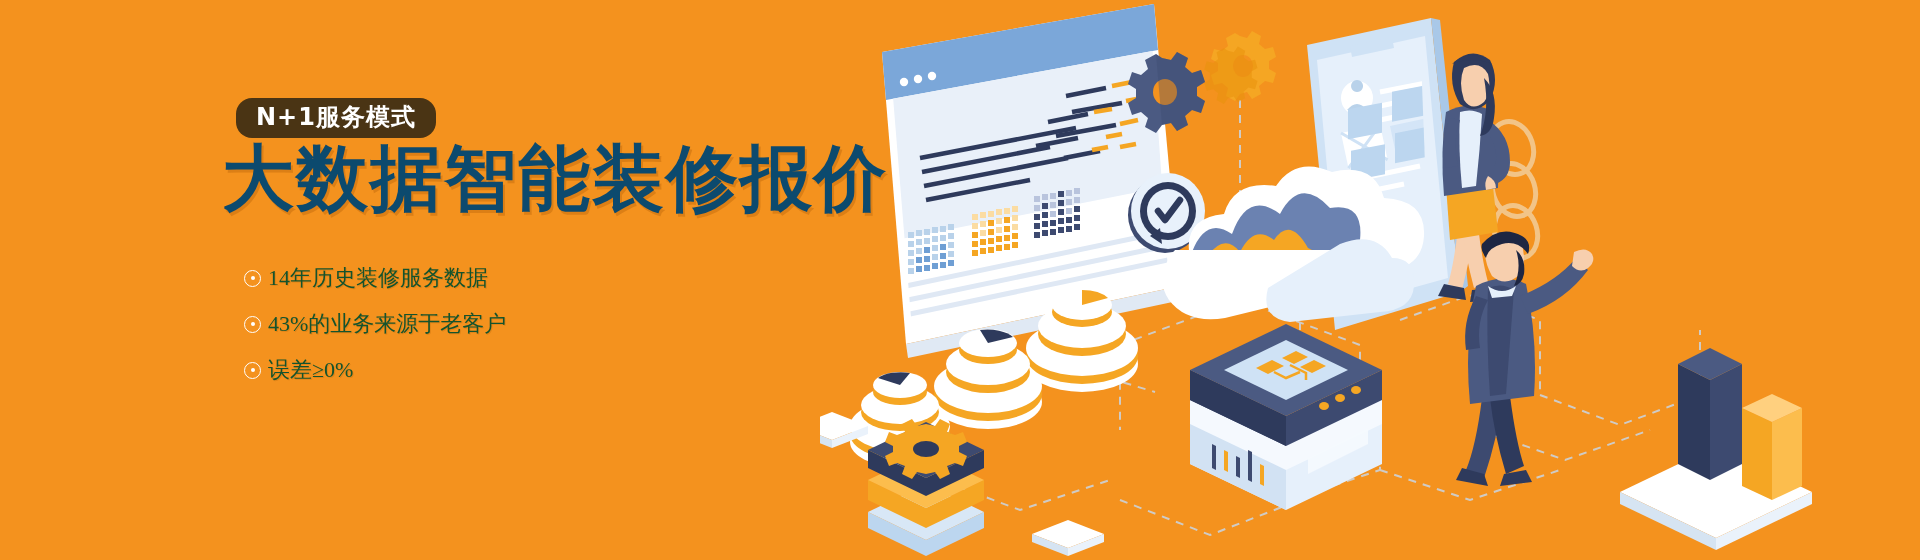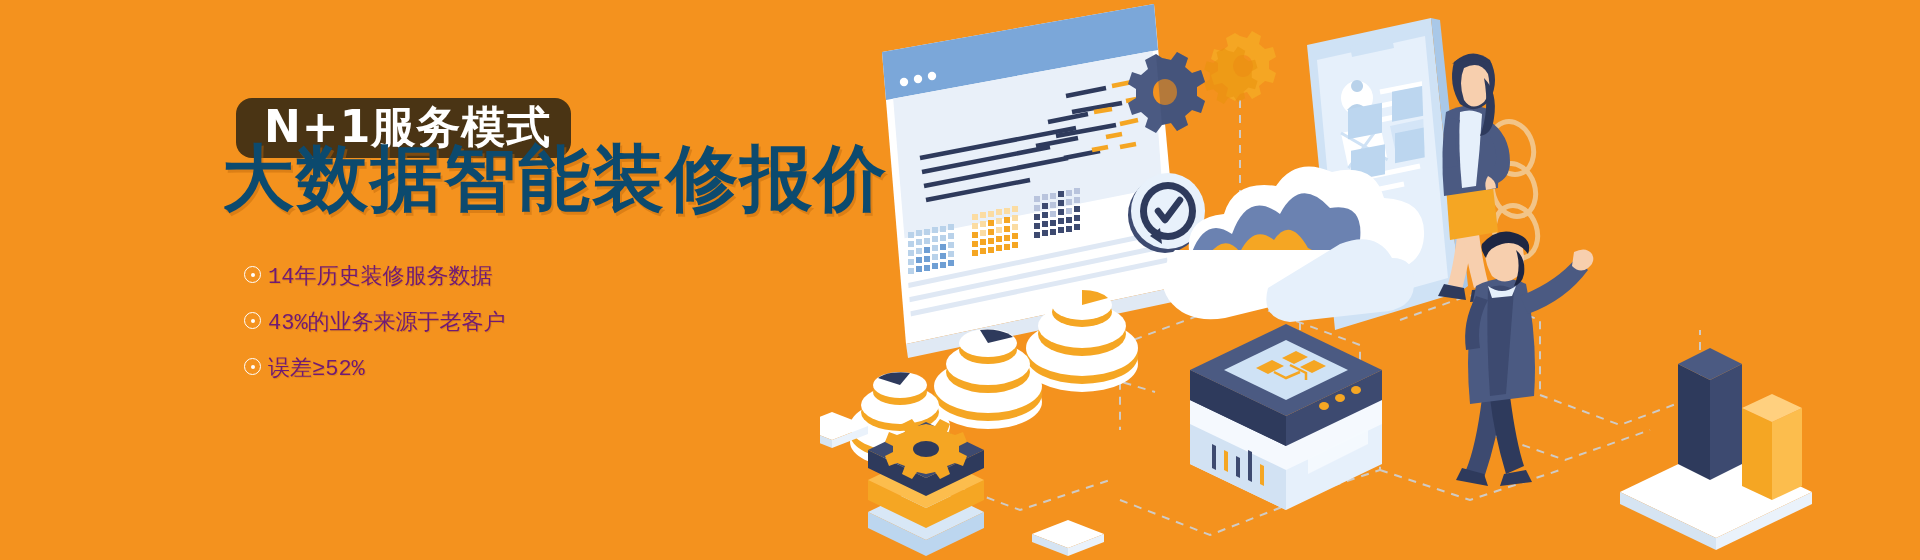--- a/index.html
+++ b/index.html
@@ -16,22 +16,22 @@
 
   
   .copy{
     position:absolute;left:0;top:0;width:900px;height:560px;
   }
   .badge{
     position:absolute;left:236px;top:98px;
     background:#4a3414;
     color:#ffffff;
     border-radius:16px;
-    padding:7px 20px 9px 28px;
-    font-size:44px;
+    padding:7px 20px 9px 20px;
+    font-size:24px;
     line-height:1;
     font-weight:700;
     letter-spacing:1px;
     font-family:"DejaVu Sans","Liberation Sans",sans-serif;
     white-space:nowrap;
   }
   .headline{
     position:absolute;left:222px;top:142px;
     color:#0c4a6e;
     font-size:72px;
@@ -45,25 +45,25 @@
   .bullets{
     position:absolute;left:244px;top:266px;
     width:560px;
   }
   .b-row{
     display:flex;
     margin-bottom:22px;
     white-space:nowrap;
   }
   .b-item{
-    color:#701a75;
+    color:#14532d;
     font-size:22px;
     line-height:1.1;
-    font-family:Liberation Mono, monospace;
-    display:flex;align-items:flex-start;
+    font-family:Liberation Serif, serif;
+    display:flex;align-items:center;
     text-shadow:1px 1px 0 rgba(190,105,12,0.35);
   }
   .b-item.col1{width:258px;}
   .b-item .dot{
     display:inline-block;
     width:15px;height:15px;
     border:1.6px solid #ffffff;
     border-radius:50%;
     position:relative;
     margin-right:7px;
@@ -105,21 +105,21 @@
       <div class="b-row">
         <div class="b-item">
           <span class="dot"></span>
           <span>43%的业务来源于老客户</span>
         </div>
       </div>
 
       <div class="b-row">
         <div class="b-item col1">
           <span class="dot"></span>
-          <span>误差≥52%</span>
+          <span>误差≥0%</span>
         </div>
       </div>
 
     </div>
   </div>
 
   <div class="art">
   <svg viewBox="0 0 1100 560" xmlns="http://www.w3.org/2000/svg">
     <defs>
       <clipPath id="screenClip">

